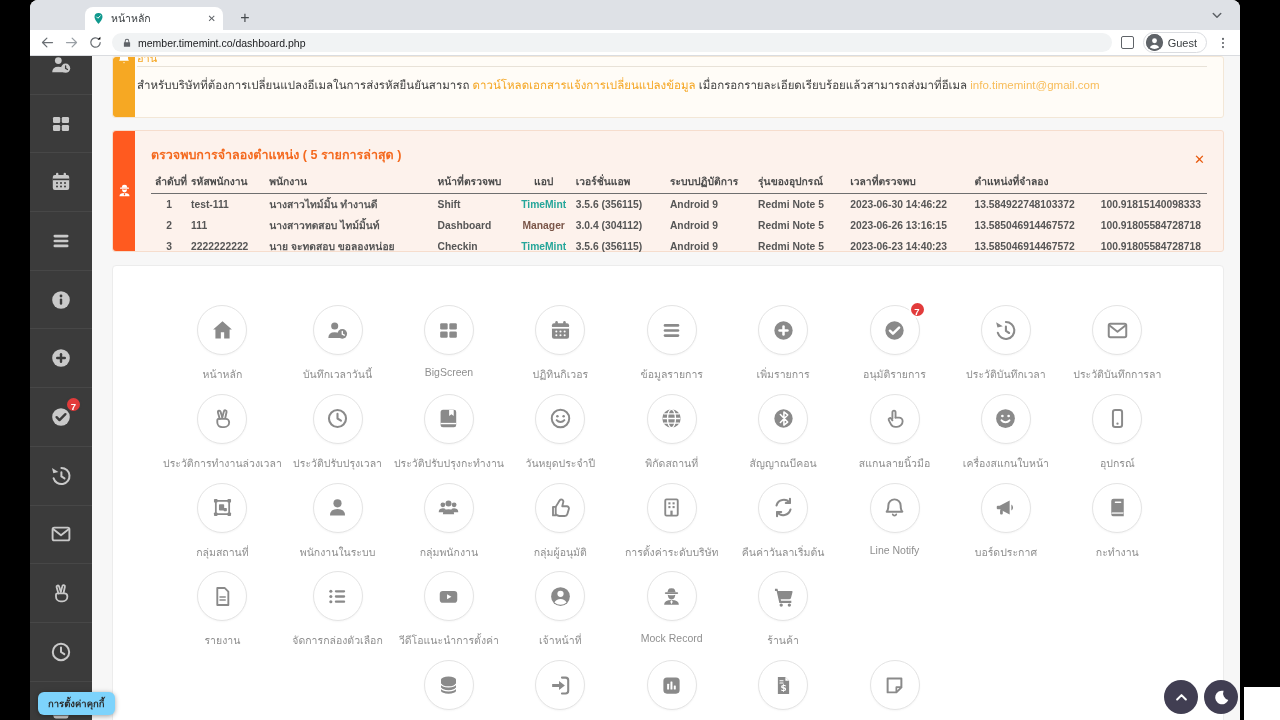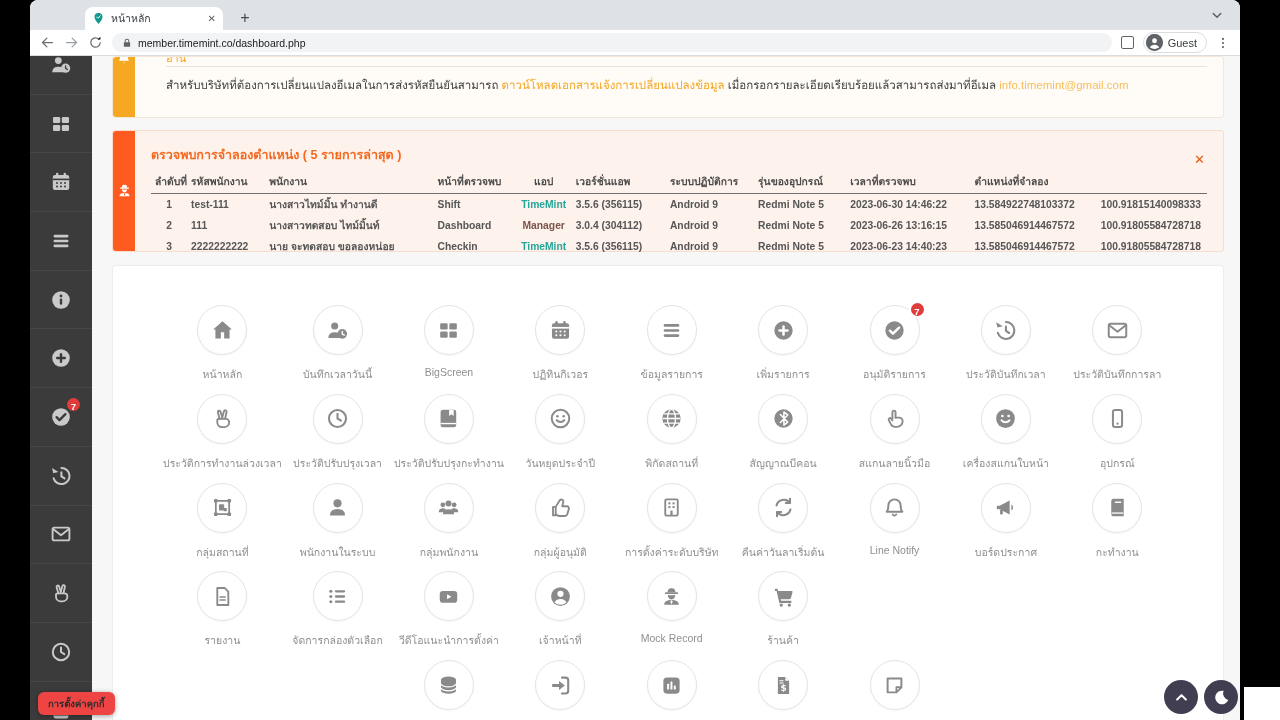--- a/index.html
+++ b/index.html
@@ -39,34 +39,34 @@
   .page { position:relative; height:664px; display:flex; background:#f7f7f7; }
   .sidebar { width:62px; background:#3b3b3b; flex:none; overflow:hidden;
     display:flex; flex-direction:column; align-items:stretch; color:#c9c9c9; --cut:#3b3b3b; }
   .side-item { height:58.7px; flex:none; display:flex; align-items:center; justify-content:center;
     border-bottom:1px solid #474747; position:relative; cursor:pointer; }
   .side-item:first-child { margin-top:-20px; }
   .side-item svg { width:24px; height:24px; }
   .badge { position:absolute; min-width:17px; height:17px; border-radius:9px; background:#e23b3b;
     color:#fff; font-size:9.5px; font-weight:bold; line-height:17px; text-align:center;
     border:2px solid #3b3b3b; top:8px; right:10px; padding:0 2px; }
-  .cookie { position:absolute; left:8px; bottom:5px; background:#ef4444; border-radius:6px;
+  .cookie { position:absolute; left:8px; bottom:5px; background:#7dd3fc; border-radius:6px;
     padding:4px 10px; font-size:9.5px; font-weight:bold; color:#2b2b2b;
     box-shadow:0 1px 5px rgba(0,0,0,.35); z-index:30; }
 
   .main { flex:1; position:relative; padding:0 16px 0 20px; overflow:hidden; }
 
   
   .banner { position:relative; background:#fffcf7; border:1px solid #f3e7d7; border-radius:3px; }
   .banner .bar { position:absolute; left:0; top:0; bottom:0; width:22px; border-radius:3px 0 0 3px; }
   .b1 { height:62px; overflow:hidden; }
   .b1 .bar { background:#f6a823; color:#fff; --cut:#f6a823; }
   .bar svg { position:absolute; left:3px; width:16px; height:16px; }
   .b1 .bar svg { top:-7px; }
-  .b1-inner { margin:-8px 16px 0 53px; }
+  .b1-inner { margin:-8px 16px 0 24px; }
   .b1-frag { font-size:11px; color:#f5a623; height:14px; }
   .b1-divider { border-top:1px solid #e8e2d8; margin:3px 0 0; }
   .b1-text { margin-top:9px; font-size:11.5px; color:#3f3f3f; white-space:nowrap; overflow:hidden; }
   .b1-link { color:#f5a623; }
   .b1-email { color:#f8bd5a; }
 
   
   .b2 { margin-top:12px; height:122px; background:#fdf2ec; border-color:#f6ddcd; }
   .b2 .bar { background:#ff5a1f; color:#fff; --cut:#ff5a1f; }
   .b2 .bar svg { top:50%; margin-top:-9px; width:17px; height:17px; }

